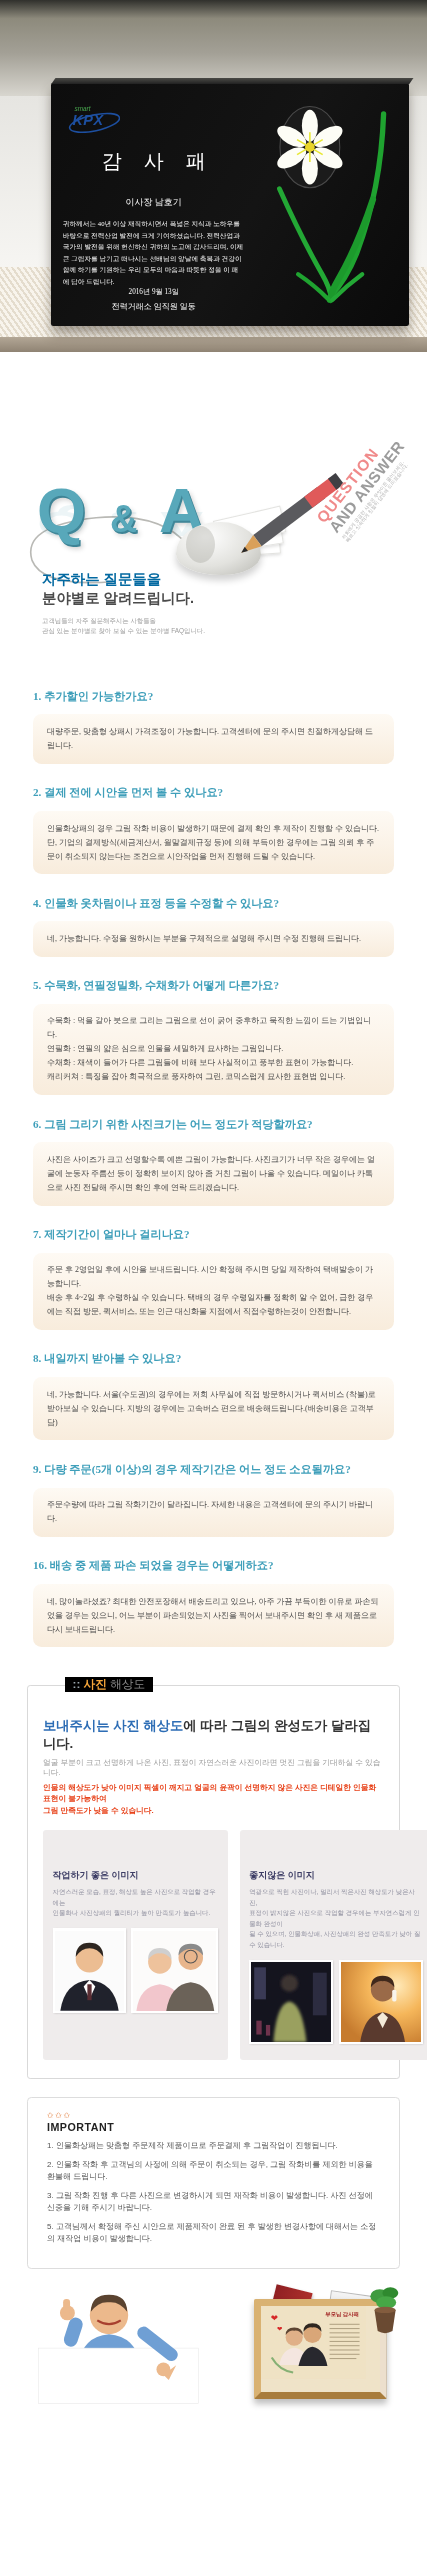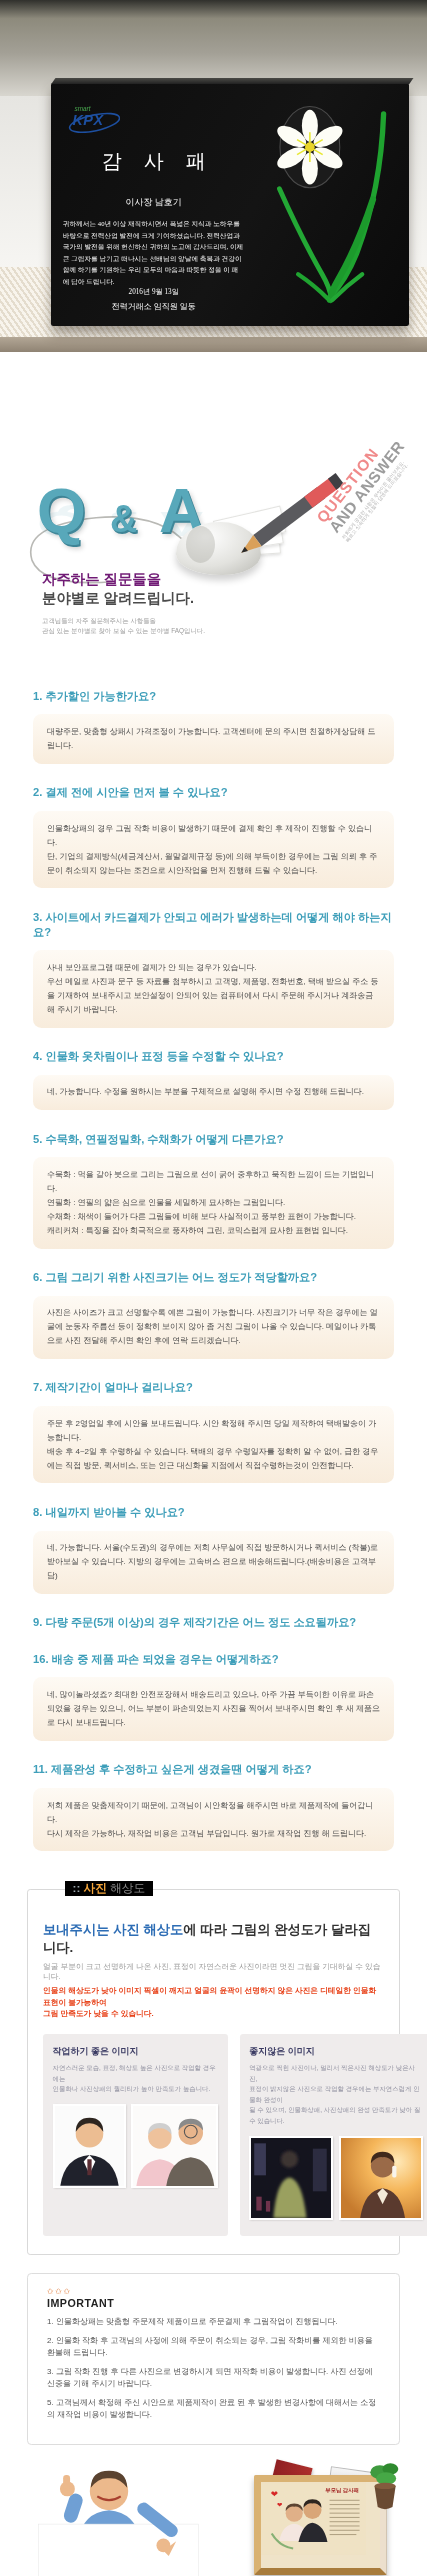--- a/index.html
+++ b/index.html
@@ -40,42 +40,42 @@
   .papers div{position:absolute;background:#fff;border:0.5px solid #e3e3e0;box-shadow:0 1.6px 3.2px rgba(0,0,0,.12);}
   .pp1{left:0;top:18px;width:69px;height:28px;transform:rotate(-4deg);}
   .pp2{left:3.2px;top:11.7px;width:68px;height:27px;transform:rotate(-9deg);}
   .pp3{left:6.4px;top:5.3px;width:67px;height:24.6px;transform:rotate(-13deg);}
   .pencil-art{position:absolute;left:231px;top:107px;}
   .qa-rot{position:absolute;left:314px;top:164px;transform:rotate(-52deg);transform-origin:left top;line-height:1.02;}
   .qa-rot .t1{font-size:15.5px;font-weight:bold;color:#f08a8a;letter-spacing:1.1px;}
   .qa-rot .t2{font-size:15.5px;font-weight:bold;color:#9c9c9c;letter-spacing:0.5px;}
   .qa-rot .t3{font-size:4.8px;color:#b0b0b0;margin-top:3.2px;}
   .qa-head{position:absolute;left:42px;top:218px;}
-  .qa-head .h1{font-size:14.4px;font-weight:bold;color:#701a75;}
+  .qa-head .h1{font-size:14.4px;font-weight:bold;color:#0369a1;}
   .qa-head .h2{font-size:14.4px;font-weight:bold;color:#4b4b4b;}
   .qa-head .hs{font-size:6.4px;color:#9a9a9a;margin-top:7.5px;line-height:1.6;}
 
   
-  .faq-sec{padding:5.3px 33px 16px;}
+  .faq-sec{padding:5.3px 33px 16px;font-family:Liberation Serif, serif;}
   .faq-q{color:#3f9fba;font-size:11.2px;font-weight:bold;margin:21.4px 0 10.7px;}
   .faq-a{background:linear-gradient(#fefaf4,#f8ecdc);border-radius:8.5px;padding:10.7px 14px;font-size:8px;color:#4a4a4a;line-height:1.75;}
 
   
   .res-sec{margin:21.4px 27px 0;border:0.5px solid #d9d9d9;border-radius:3.2px;padding:26px 15px 18px;}
   .res-legend{position:absolute;left:37px;top:-8.5px;background:#000000;padding:0 7.5px;font-size:11.7px;}
   .res-legend .c1{color:#9aa6ad;font-weight:bold;}
   .res-legend .c2{color:#f5a63a;font-weight:bold;}
   .res-legend .c3{color:#8a8a8a;}
   .res-title{font-size:13.3px;font-weight:bold;color:#333;margin:5.3px 0 5.3px;}
   .res-title .blue{color:#2d6db5;}
   .res-desc{font-size:7.7px;color:#9b9b9b;margin-bottom:3.2px;}
   .res-warn{font-size:7.7px;font-weight:bold;color:#e8441c;line-height:1.5;}
   .res-cards{display:flex;gap:11.7px;margin-top:14px;}
   .rcard{flex:1;background:#efecec;border-radius:3.2px;padding:10.7px 9.6px 16px;}
-  .rcard .rt{font-size:9px;font-weight:bold;color:#3c3c64;margin-bottom:5.3px;}
+  .rcard .rt{font-size:9px;font-weight:bold;color:#3c3c64;margin-bottom:5.3px;margin-top:28px;}
   .rcard .rd{font-size:6.4px;color:#8f8f9f;line-height:1.65;margin-bottom:9.6px;}
   .rphotos{display:flex;gap:5.3px;}
   .rph{background:#fff;padding:2.1px;box-shadow:0.5px 1.1px 2.1px rgba(0,0,0,.2);}
   .rph svg{display:block;}
 
   
   .imp-sec{margin:18px 27px 0;border:0.5px solid #ddd;border-radius:4.3px;padding:13px 19px 16px;}
   .imp-stars{color:#e07b39;font-size:8px;letter-spacing:1.6px;}
   .imp-title{font-size:10.7px;font-weight:bold;color:#222;letter-spacing:0.5px;font-variant:small-caps;margin:1.1px 0 5.3px;}
   .imp-note{font-size:8px;color:#555;margin:7px 0;line-height:1.5;}
@@ -183,25 +183,20 @@
   <div>
       <div class="faq-q">1. 추가할인 가능한가요?</div>
       <div class="faq-a ml">대량주문, 맞춤형 상패시 가격조정이 가능합니다. 고객센터에 문의 주시면 친절하게상담해 드립니다.</div>
     </div>
   <div>
       <div class="faq-q">2. 결제 전에 시안을 먼저 볼 수 있나요?</div>
       <div class="faq-a ml">인물화상패의 경우 그림 작화 비용이 발생하기 때문에 결제 확인 후 제작이 진행할 수 있습니다.
 단, 기업의 결제방식(세금계산서, 월말결제규정 등)에 의해 부득이한 경우에는 그림 의뢰 후 주문이 취소되지 않는다는 조건으로 시안작업을 먼저 진행해 드릴 수 있습니다.</div>
     </div>
   <div>
-      <div class="faq-q">3. 사이트에서 카드결제가 안되고 에러가 발생하는데 어떻게 해야 하는지요?</div>
-      <div class="faq-a ml">사내 보안프로그램 때문에 결제가 안 되는 경우가 있습니다.
-우선 메일로 사진과 문구 등 자료를 첨부하시고 고객명, 제품명, 전화번호, 택배 받으실 주소 등을 기재하여 보내주시고 보안설정이 안되어 있는 컴퓨터에서 다시 주문해 주시거나 계좌송금해 주시기 바랍니다.</div>
-    </div>
-  <div>
       <div class="faq-q">4. 인물화 옷차림이나 표정 등을 수정할 수 있나요?</div>
       <div class="faq-a ml">네, 가능합니다. 수정을 원하시는 부분을 구체적으로 설명해 주시면 수정 진행해 드립니다.</div>
     </div>
   <div>
       <div class="faq-q">5. 수묵화, 연필정밀화, 수채화가 어떻게 다른가요?</div>
       <div class="faq-a ml">수묵화 : 먹을 갈아 붓으로 그리는 그림으로 선이 굵어 중후하고 묵직한 느낌이 드는 기법입니다.
 연필화 : 연필의 얇은 심으로 인물을 세밀하게 묘사하는 그림입니다.
 수채화 : 채색이 들어가 다른 그림들에 비해 보다 사실적이고 풍부한 표현이 가능합니다.
 캐리커쳐 : 특징을 잡아 희극적으로 풍자하여 그린, 코믹스럽게 묘사한 표현법 입니다.</div>
     </div>
@@ -213,29 +208,25 @@
       <div class="faq-q">7. 제작기간이 얼마나 걸리나요?</div>
       <div class="faq-a ml">주문 후 2영업일 후에 시안을 보내드립니다. 시안 확정해 주시면 당일 제작하여 택배발송이 가능합니다.
 배송 후 4~2일 후 수령하실 수 있습니다. 택배의 경우 수령일자를 정확히 알 수 없어, 급한 경우에는 직접 방문, 퀵서비스, 또는 인근 대신화물 지점에서 직접수령하는것이 안전합니다.</div>
     </div>
   <div>
       <div class="faq-q">8. 내일까지 받아볼 수 있나요?</div>
       <div class="faq-a ml">네, 가능합니다. 서울(수도권)의 경우에는 저희 사무실에 직접 방문하시거나 퀵서비스 (착불)로 받아보실 수 있습니다. 지방의 경우에는 고속버스 편으로 배송해드립니다.(배송비용은 고객부담)</div>
     </div>
   <div>
       <div class="faq-q">9. 다량 주문(5개 이상)의 경우 제작기간은 어느 정도 소요될까요?</div>
+      <div class="faq-a ml">주문수량에 따라 그림 작화기간이 달라집니다. 자세한 내용은 고객센터에 문의 주시기 바랍니다.</div>
     </div>
   <div>
       <div class="faq-q">16. 배송 중 제품 파손 되었을 경우는 어떻게하죠?</div>
       <div class="faq-a ml">네, 많이놀라셨죠? 최대한 안전포장해서 배송드리고 있으나, 아주 가끔 부득이한 이유로 파손되었을 경우는 있으니, 어느 부분이 파손되었는지 사진을 찍어서 보내주시면 확인 후 새 제품으로 다시 보내드립니다.</div>
-    </div>
-  <div>
-      <div class="faq-q">11. 제품완성 후 수정하고 싶은게 생겼을땐 어떻게 하죠?</div>
-      <div class="faq-a ml">저희 제품은 맞춤제작이기 때문에, 고객님이 시안확정을 해주시면 바로 제품제작에 들어갑니다.
-다시 제작은 가능하나, 재작업 비용은 고객님 부담입니다. 원가로 재작업 진행 해 드립니다.</div>
     </div>
 </section>
 
 <section class="res-sec">
   <div class="res-legend">
     <span class="c1">::</span>
     <span class="c2">사진</span>
     <span class="c3">해상도</span>
   </div>
   <div class="res-title"><span class="blue">보내주시는 사진 해상도</span><span>에 따라 그림의 완성도가 달라집니다.</span></div>

